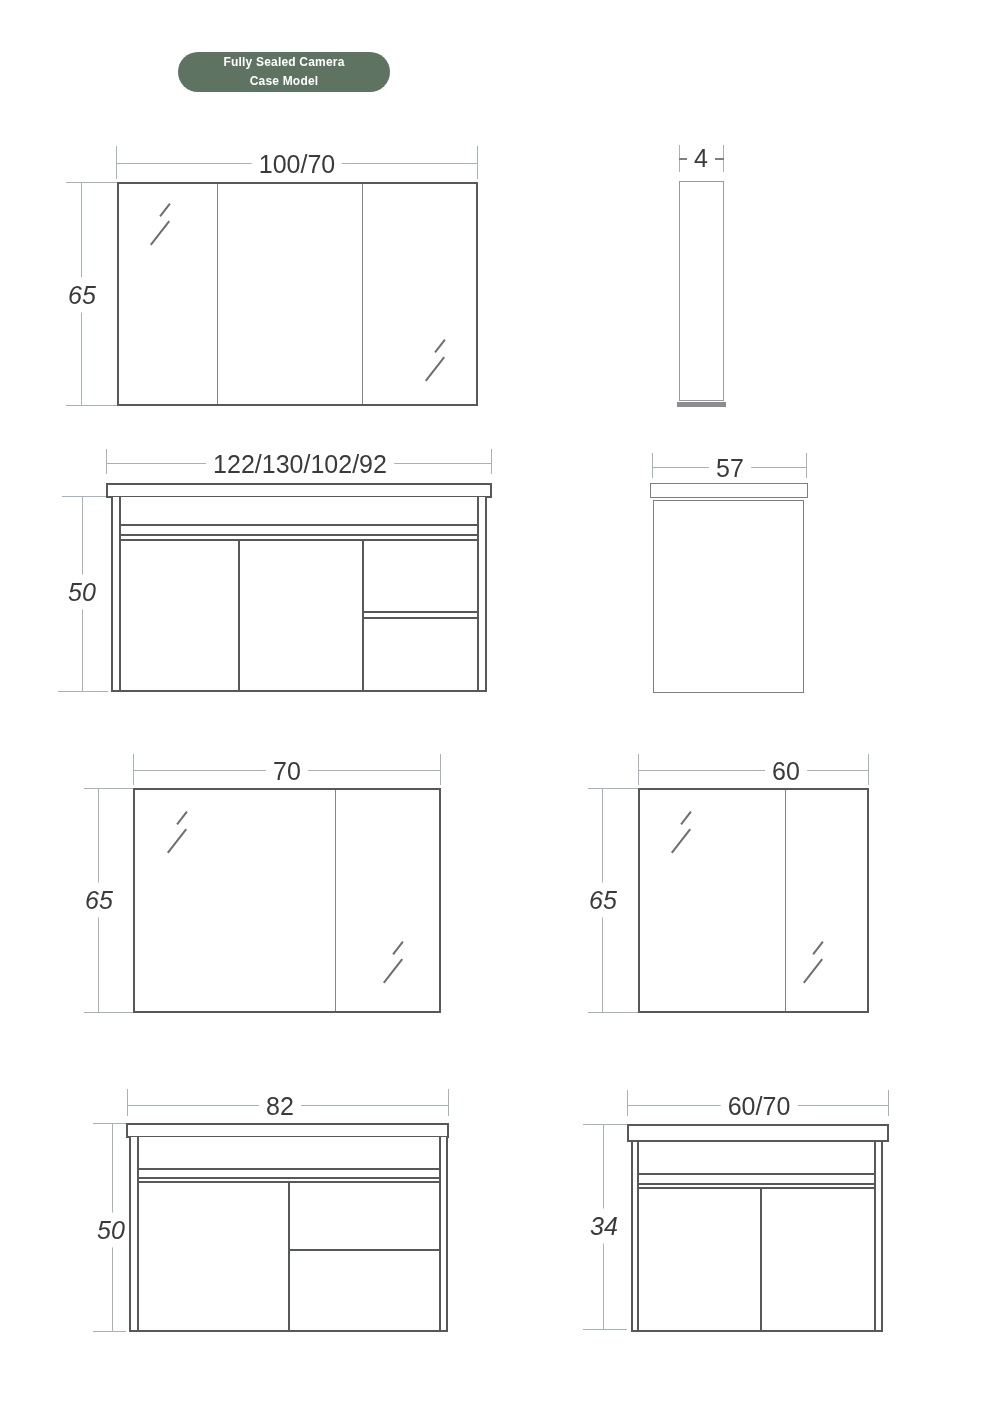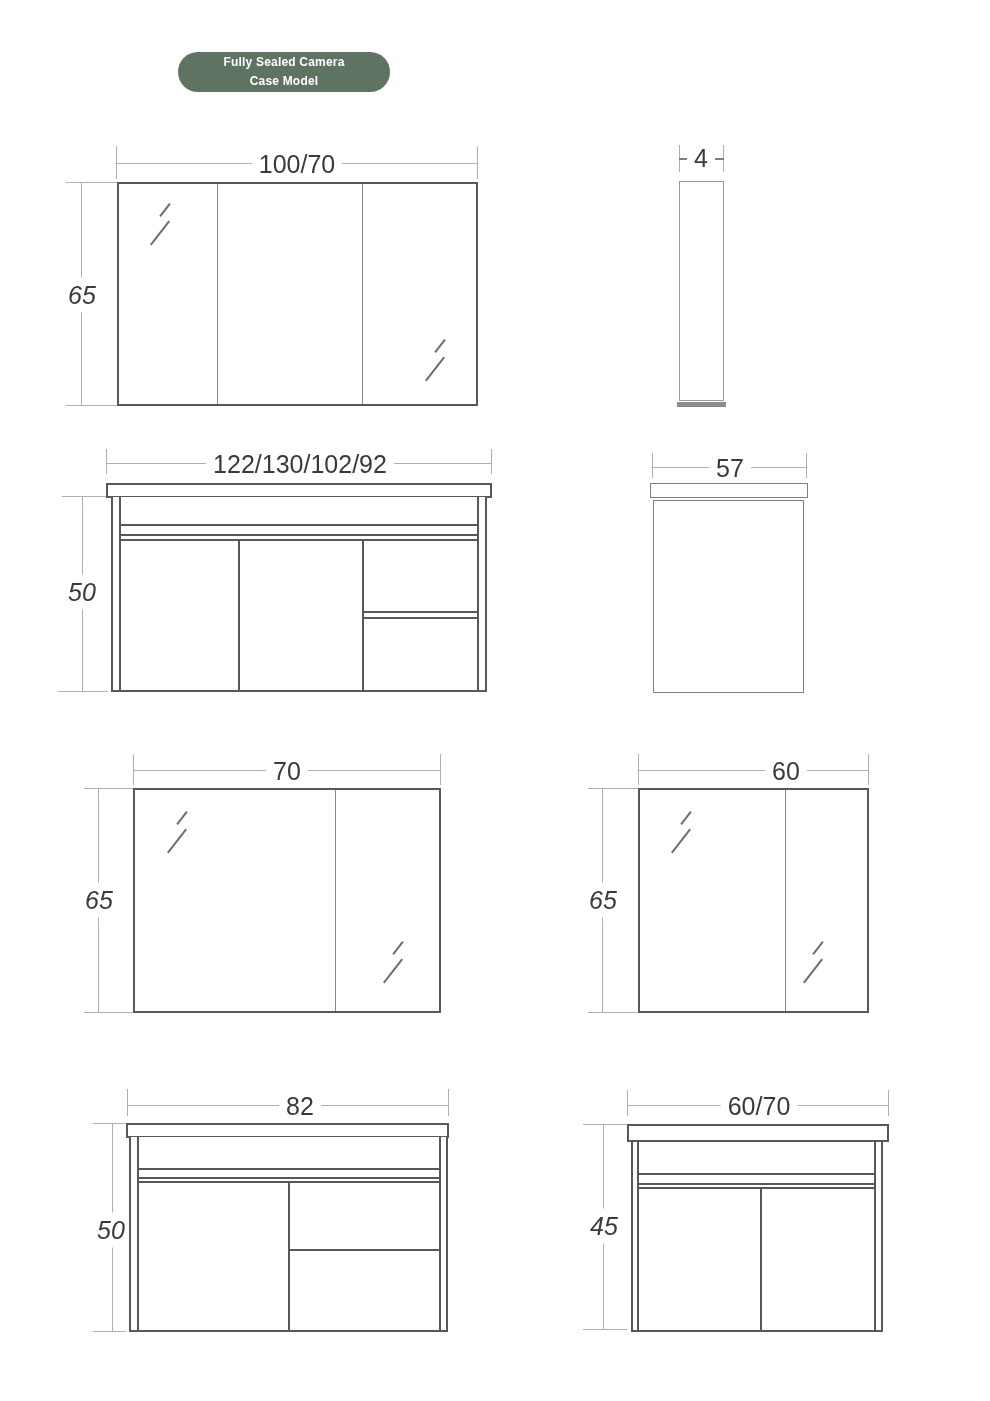--- a/index.html
+++ b/index.html
@@ -158,21 +158,21 @@
     <span class="glint" style="left:796px;top:938px">
         <i class="g1"></i>
         <i class="g2"></i>
       </span>
   </section>
 
   <section class="layer">
     <span class="lv" style="left:127px;top:1089px;height:27px"></span>
     <span class="lv" style="left:448px;top:1089px;height:27px"></span>
     <span class="lh" style="left:127px;top:1105px;width:322px"></span>
-    <span class="lbl" style="left:300px;top:1106px">82</span>
+    <span class="lbl" style="left:280px;top:1106px">82</span>
 
     <span class="lh" style="left:93px;top:1123px;width:33px"></span>
     <span class="lh" style="left:93px;top:1331px;width:33px"></span>
     <span class="lv" style="left:112px;top:1123px;height:209px"></span>
     <span class="lbl lblv" style="left:111px;top:1230px">50</span>
 
     <div class="box2" style="left:126px;top:1123px;width:323px;height:15px"></div>
     <div class="box2" style="left:129px;top:1137px;width:319px;height:195px;border-top:none"></div>
     <span class="bv-t" style="left:137px;top:1137px;height:195px"></span>
     <span class="bv-t" style="left:439px;top:1137px;height:195px"></span>
@@ -185,21 +185,21 @@
 
   <section class="layer">
     <span class="lv" style="left:627px;top:1090px;height:26px"></span>
     <span class="lv" style="left:888px;top:1090px;height:26px"></span>
     <span class="lh" style="left:627px;top:1105px;width:262px"></span>
     <span class="lbl" style="left:759px;top:1106px">60/70</span>
 
     <span class="lh" style="left:583px;top:1124px;width:44px"></span>
     <span class="lh" style="left:583px;top:1329px;width:44px"></span>
     <span class="lv" style="left:603px;top:1124px;height:206px"></span>
-    <span class="lbl lblv" style="left:604px;top:1226px">45</span>
+    <span class="lbl lblv" style="left:604px;top:1226px">34</span>
 
     <div class="box2" style="left:627px;top:1124px;width:262px;height:18px"></div>
     <div class="box2" style="left:631px;top:1142px;width:252px;height:190px;border-top:none"></div>
     <span class="bv-t" style="left:637px;top:1142px;height:190px"></span>
     <span class="bv-t" style="left:874px;top:1142px;height:190px"></span>
     <span class="bh-t" style="left:638px;top:1173px;width:236px"></span>
     <span class="bh-t" style="left:638px;top:1183px;width:236px"></span>
     <span class="bh-t" style="left:638px;top:1187px;width:236px"></span>
     <span class="bv-t" style="left:760px;top:1187px;height:145px"></span>
   </section>

